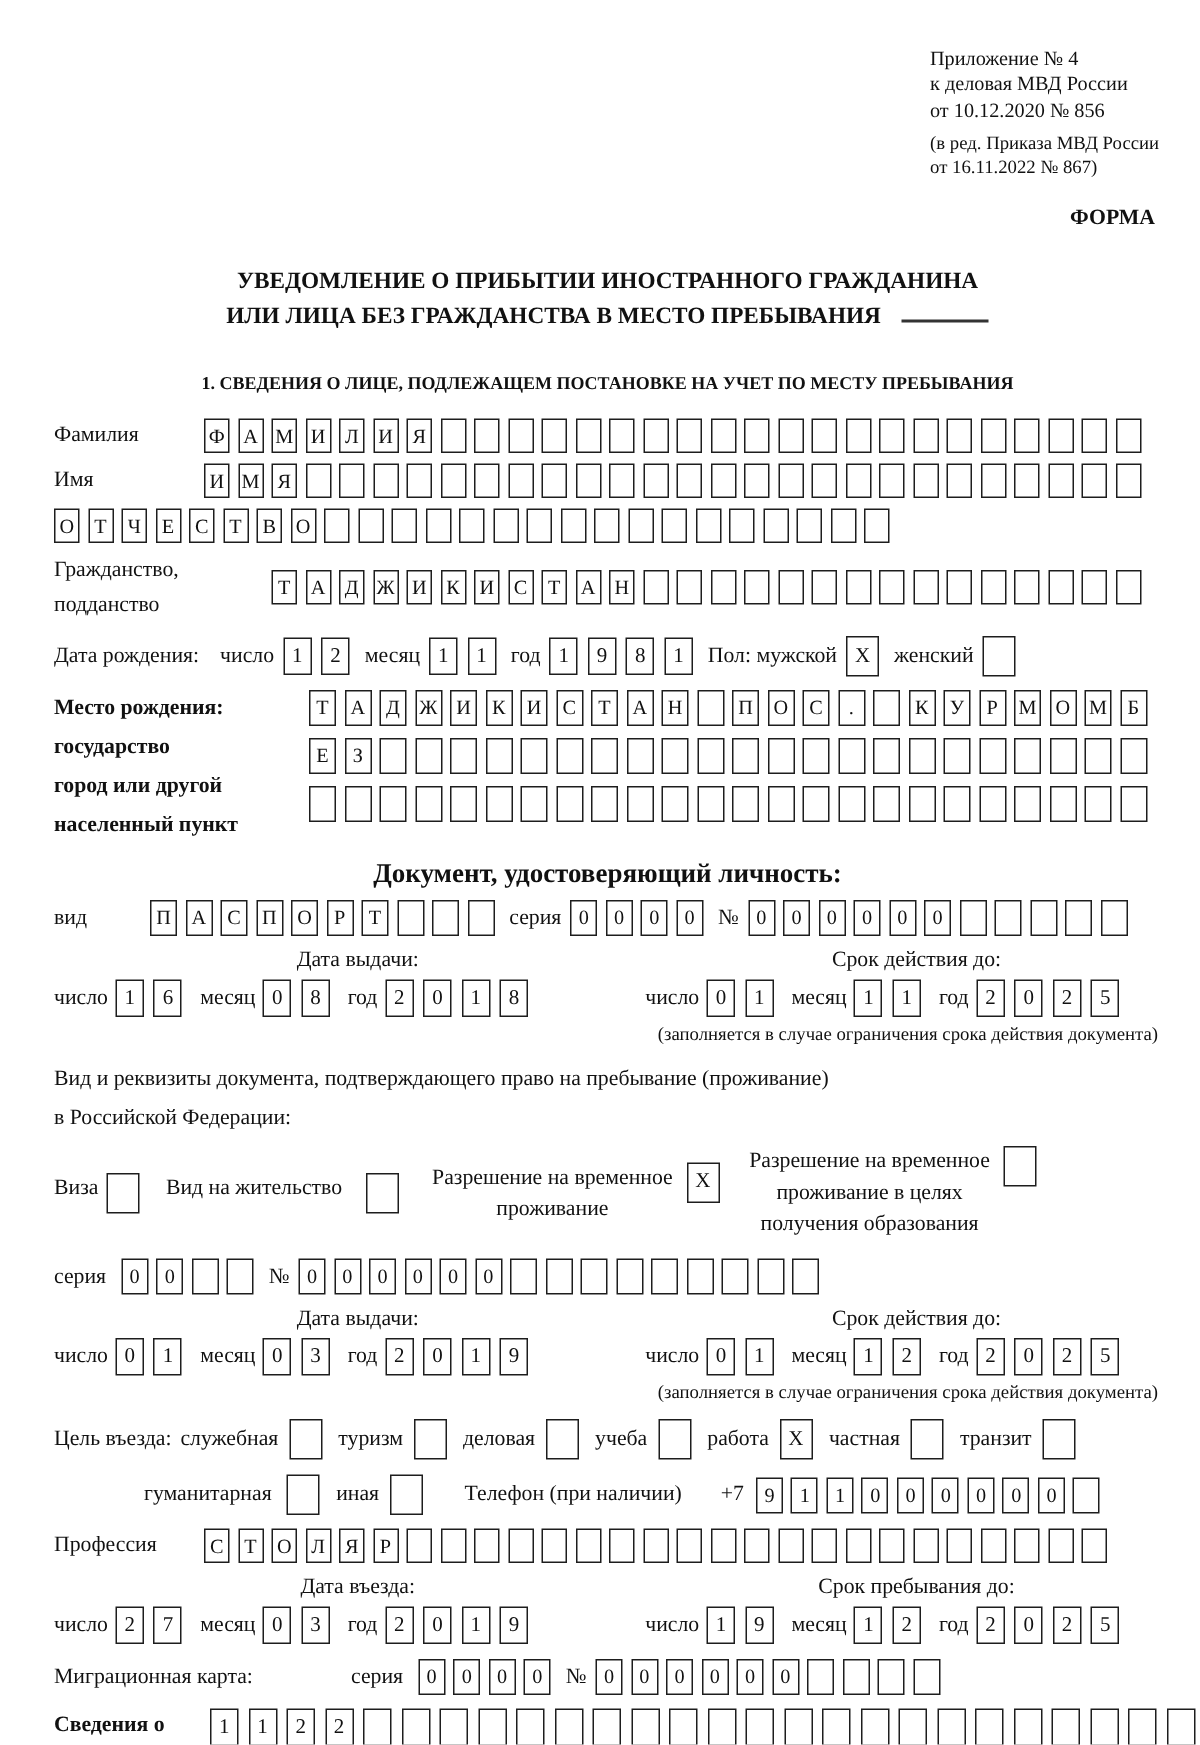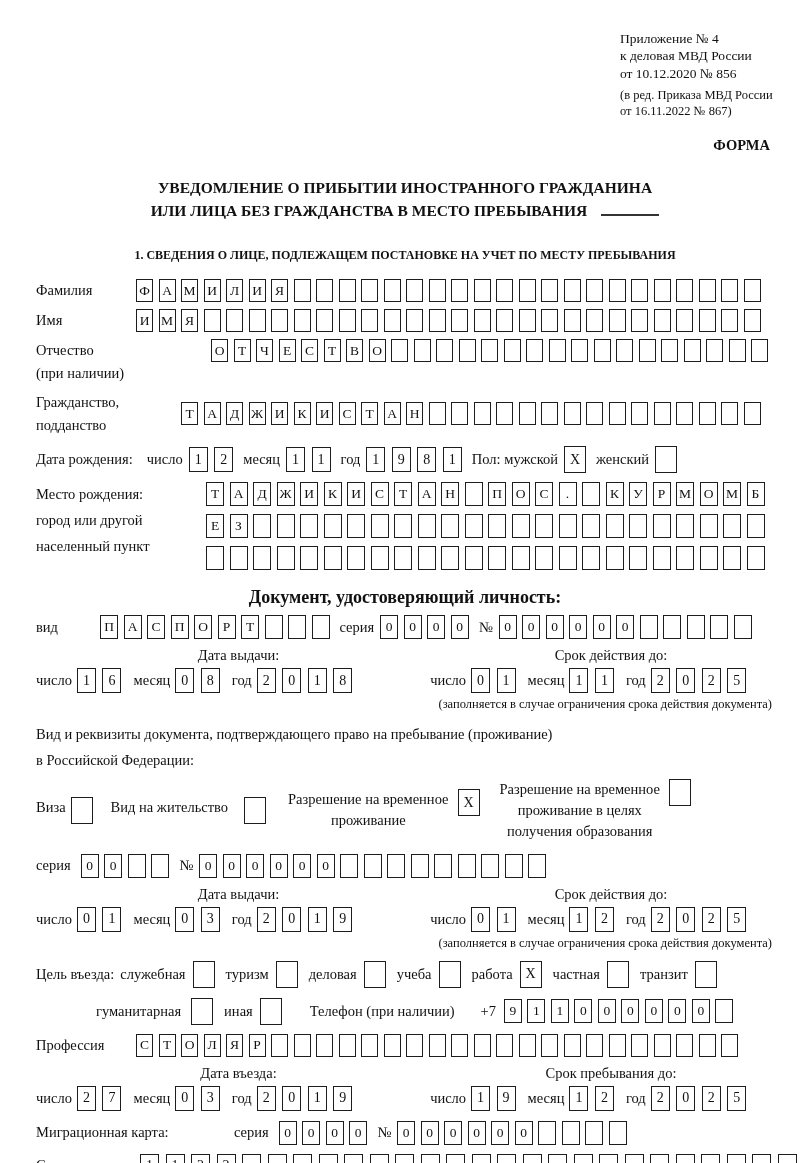--- a/index.html
+++ b/index.html
@@ -48,21 +48,21 @@
   .box-lg .box { width:19px; height:25px; font-size:14px; }
   .checkbox .box { width:22px; height:27px; font-size:14px; }
   .gap10 { width:10px; flex:0 0 auto; }
   .gap28 { width:28px; flex:0 0 auto; }
 
   .dlbl { margin:0 6px 0 10px; flex:0 0 auto; }
   .dlbl-first { margin-left:14px; }
 
   
   .lblock { display:flex; margin-top:9px; }
-  .lblock .lcol { flex:0 0 auto; line-height:1.78; }
+  .lblock .lcol { flex:0 0 auto; line-height:1.78;font-weight:bold; }
   .bp .lcol { width:170px; }
   .rep .lcol { width:104px; line-height:1.6; }
   .rcol { flex:1 1 auto; }
   .rcol .boxes { display:flex; margin-bottom:8px; }
 
   .center-b { text-align:center; font-weight:bold; font-size:18px; margin-top:9px; }
 
   
   .dates { margin-top:8px; }
   .dates-heads { display:flex; }
@@ -176,24 +176,20 @@
           <span class="box"></span>
           <span class="box"></span>
           <span class="box"></span>
           <span class="box"></span>
           <span class="box"></span>
           <span class="box"></span>
         </span>
     </div>
 
     <div class="row" style="align-items:flex-start;">
-      <span class="lbl w175 two-line">
-        <span>Отчество</span><br>
-        <span>(при наличии)</span>
-      </span>
       <span class="boxes">
           <span class="box">О</span>
           <span class="box">Т</span>
           <span class="box">Ч</span>
           <span class="box">Е</span>
           <span class="box">С</span>
           <span class="box">Т</span>
           <span class="box">В</span>
           <span class="box">О</span>
           <span class="box"></span>
@@ -276,20 +272,21 @@
         </span>
       <span class="dlbl">женский</span>
       <span class="boxes checkbox">
           <span class="box"></span>
         </span>
     </div>
 
     <div class="lblock bp">
       <div class="lcol">
         <div>Место рождения:</div>
+        <div>государство</div>
         <div>город или другой</div>
         <div>населенный пункт</div>
       </div>
       <div class="rcol">
         <div class="boxes box-md">
             <span class="box">Т</span>
             <span class="box">А</span>
             <span class="box">Д</span>
             <span class="box">Ж</span>
             <span class="box">И</span>

